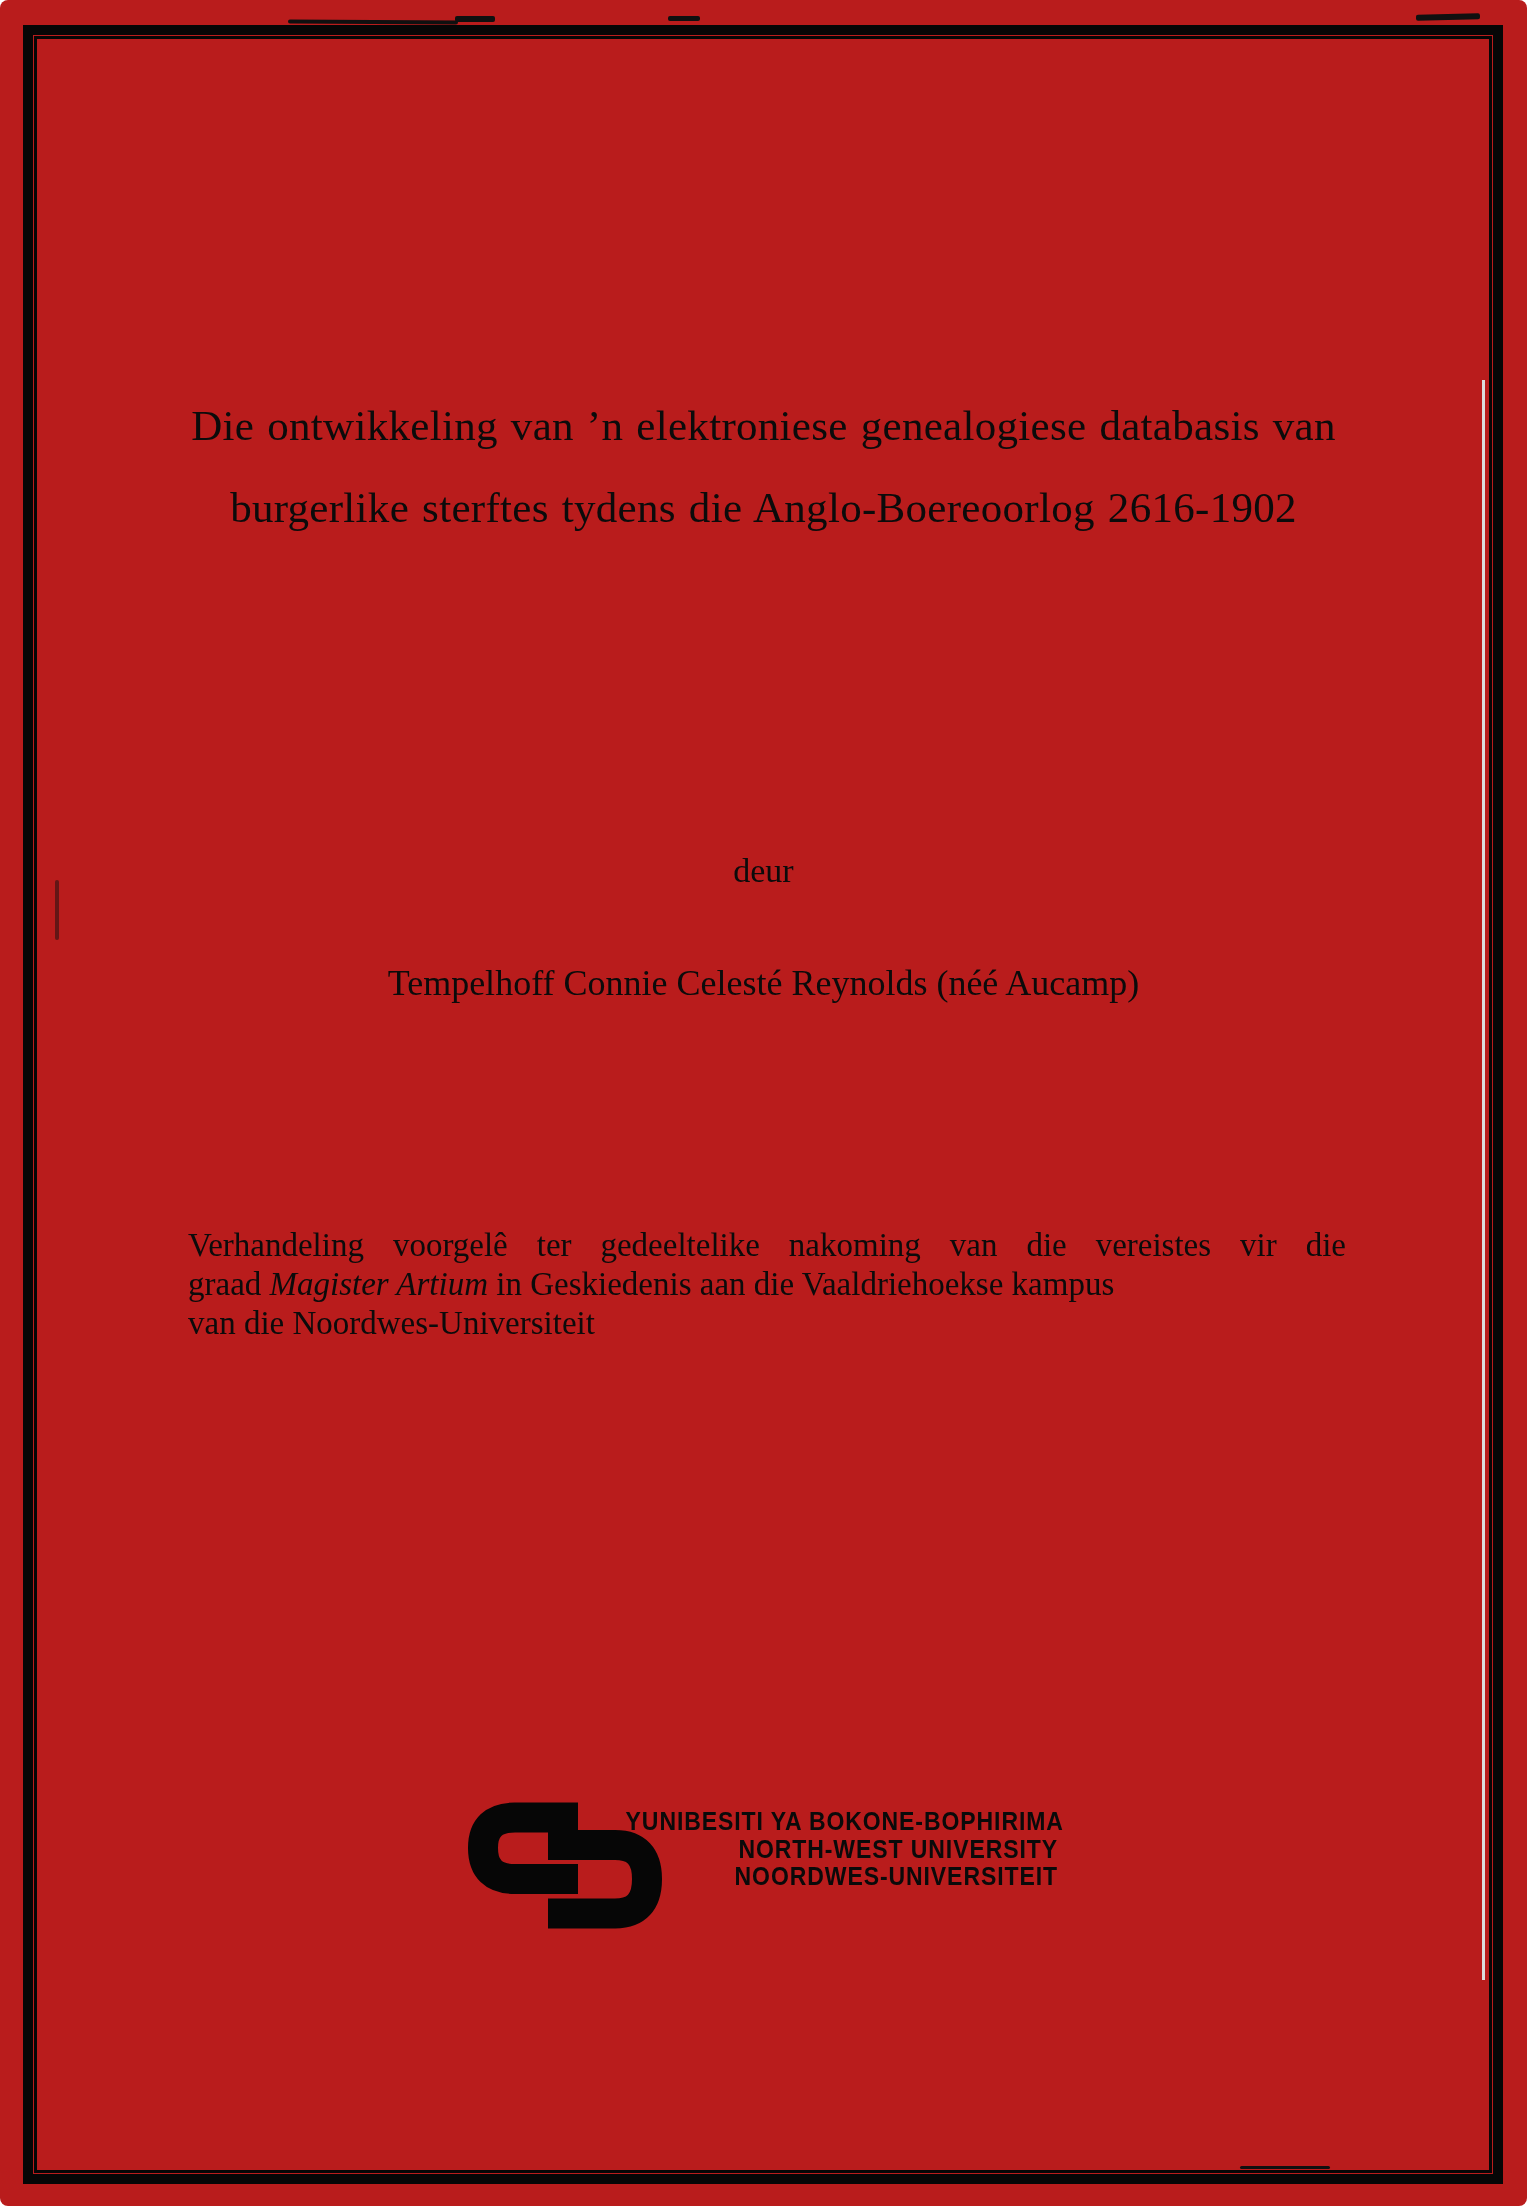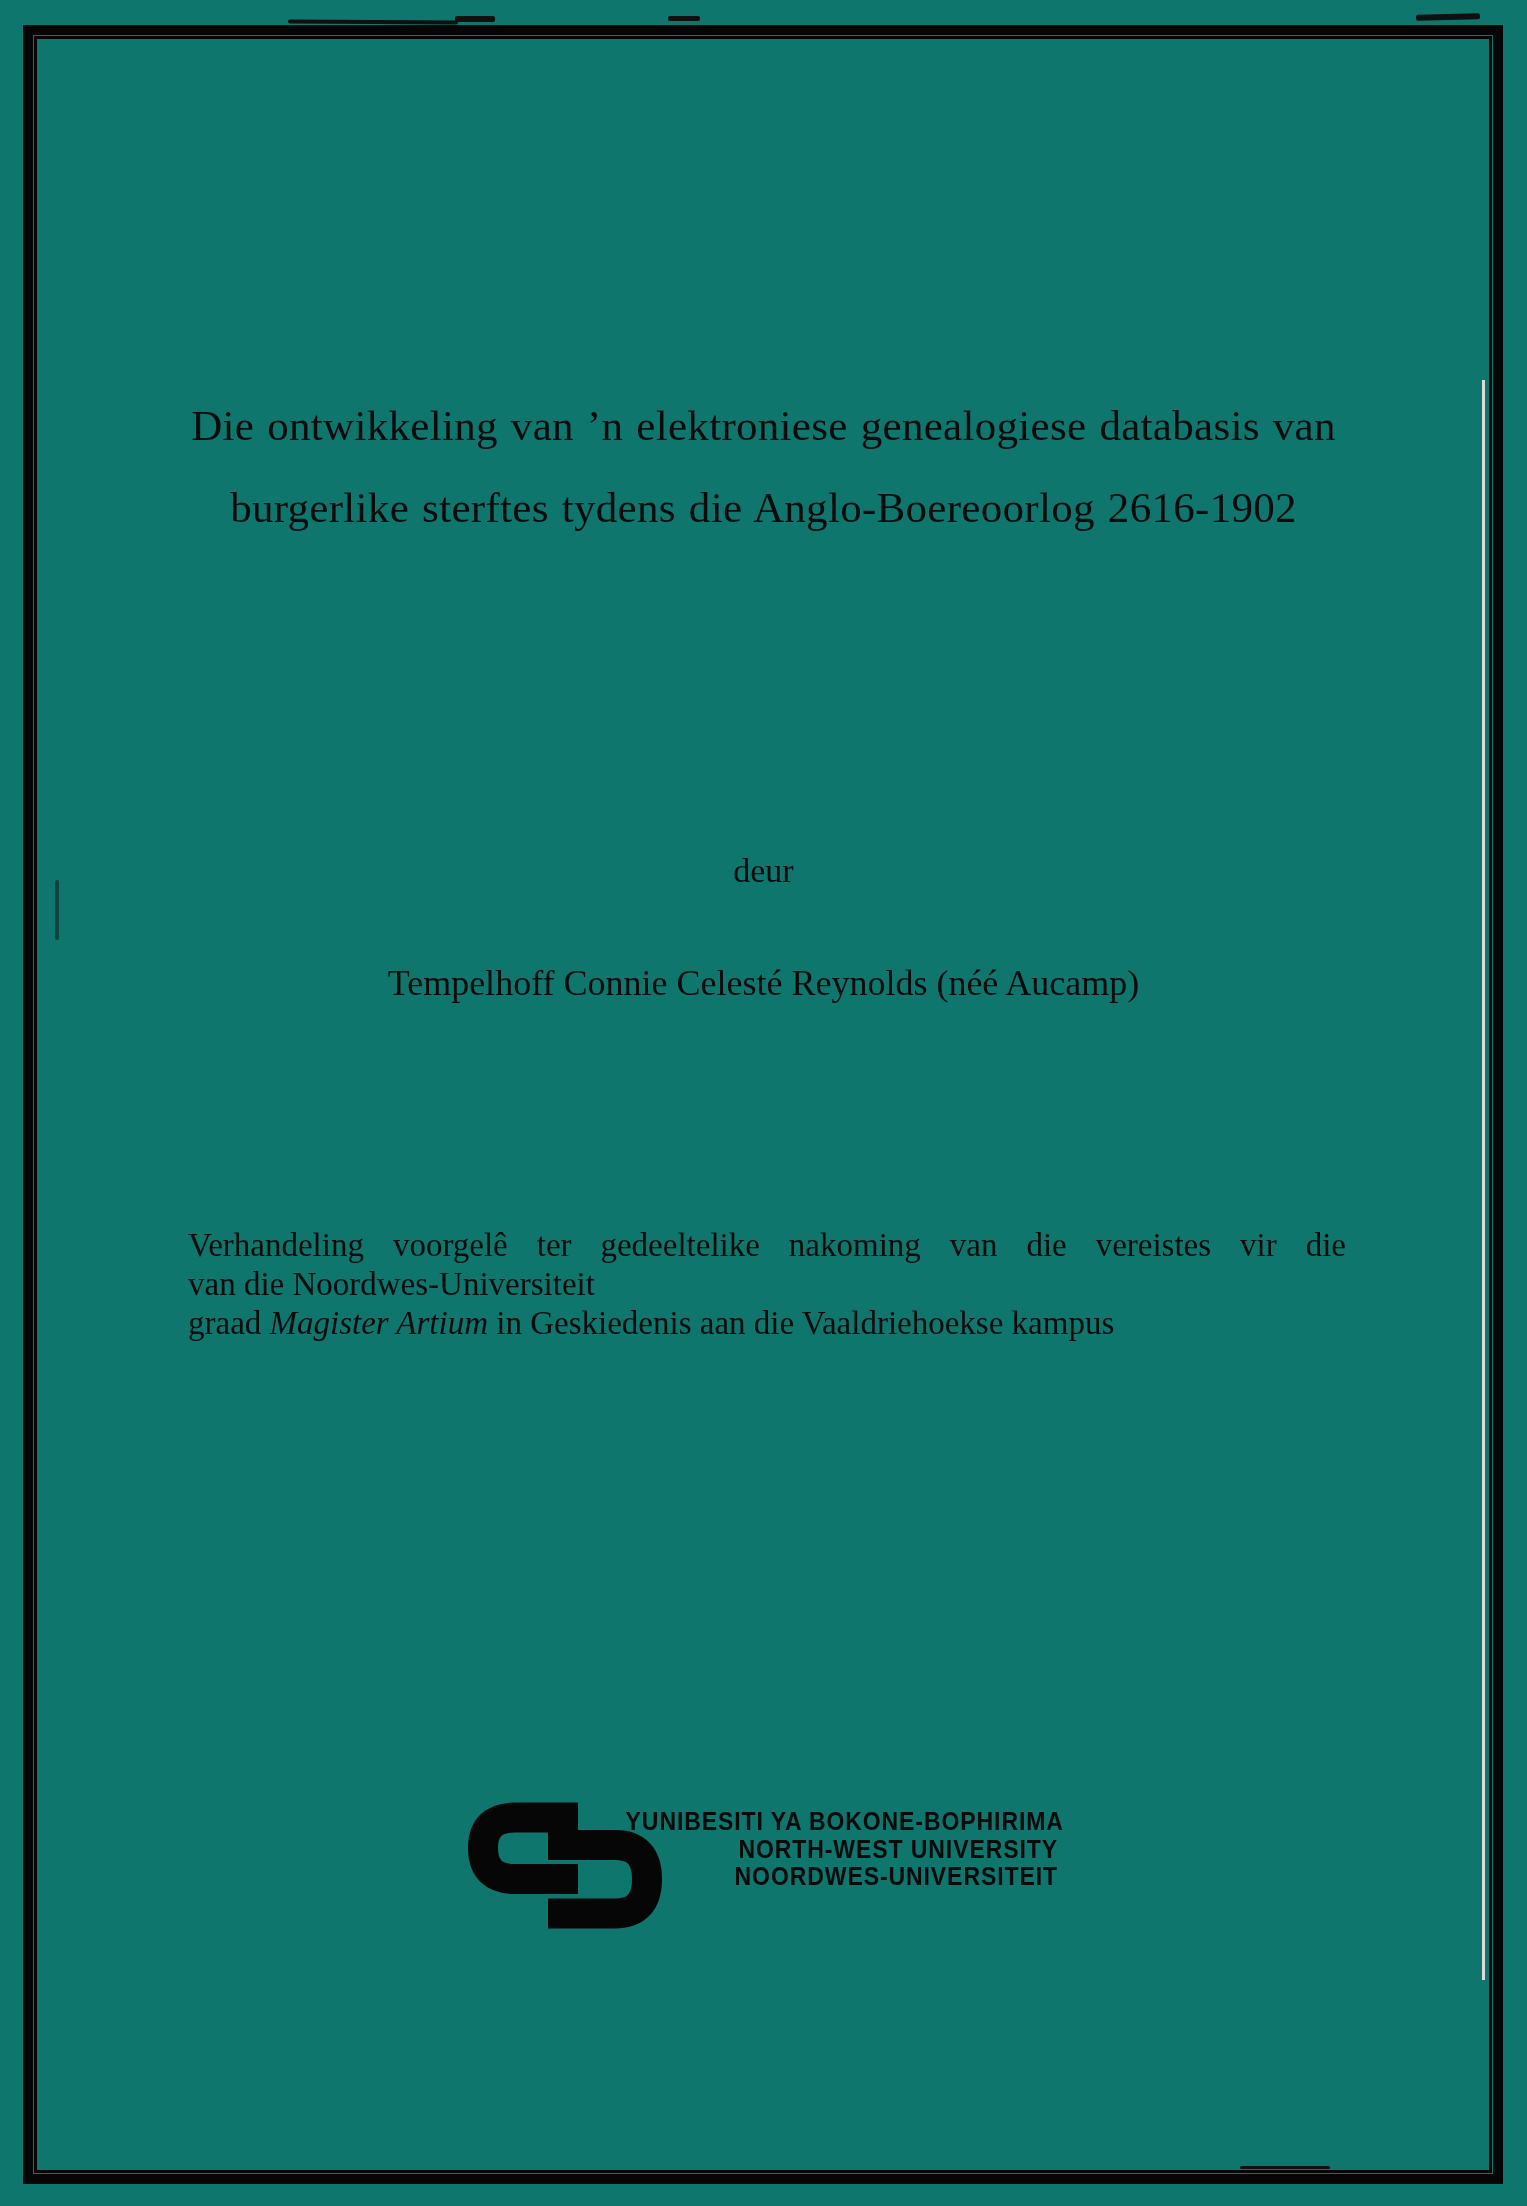--- a/index.html
+++ b/index.html
@@ -4,24 +4,25 @@
 <style>
   html, body {
     margin: 0;
     padding: 0;
     background: #ffffff;
   }
   .page {
     position: relative;
     width: 1527px;
     height: 2206px;
-    background: #0f766e;
+    background: #b91c1c;
     overflow: hidden;
     font-family: "Liberation Serif", "DejaVu Serif", serif;
     color: #0b0b0b;
+    border-radius: 8px;
   }
   
   .frame {
     position: absolute;
     left: 23px;
     top: 25px;
     right: 24px;
     bottom: 22px;
     border: 10px solid #060606;
   }
@@ -153,22 +154,22 @@
     <div>Die ontwikkeling van ’n elektroniese genealogiese databasis van</div>
     <div>burgerlike sterftes tydens die Anglo-Boereoorlog 2616-1902</div>
   </div>
 
   <div class="byline">deur</div>
 
   <div class="author">Tempelhoff Connie Celesté Reynolds (néé Aucamp)</div>
 
   <div class="statement">
     <div class="justified">Verhandeling voorgelê ter gedeeltelike nakoming van die vereistes vir die</div>
+    <div><span>graad </span><em>Magister Artium</em><span> in Geskiedenis aan die Vaaldriehoekse kampus</span></div>
     <div>van die Noordwes-Universiteit</div>
-    <div><span>graad </span><em>Magister Artium</em><span> in Geskiedenis aan die Vaaldriehoekse kampus</span></div>
   </div>
 
 
   <div class="logo">
     <svg class="logo-mark" viewBox="0 0 196 130" xmlns="http://www.w3.org/2000/svg" aria-hidden="true">
       <path d="M 110 17.5 H 47 Q 15 17.5 15 48 Q 15 79 47 79 H 110" fill="none" stroke="#060606" stroke-width="30"></path>
       <path d="M 80 45 H 147 Q 179 45 179 79 Q 179 113.5 147 113.5 H 80" fill="none" stroke="#060606" stroke-width="30"></path>
     </svg>
     <div class="logo-text">
       <div>YUNIBESITI YA BOKONE-BOPHIRIMA</div>

